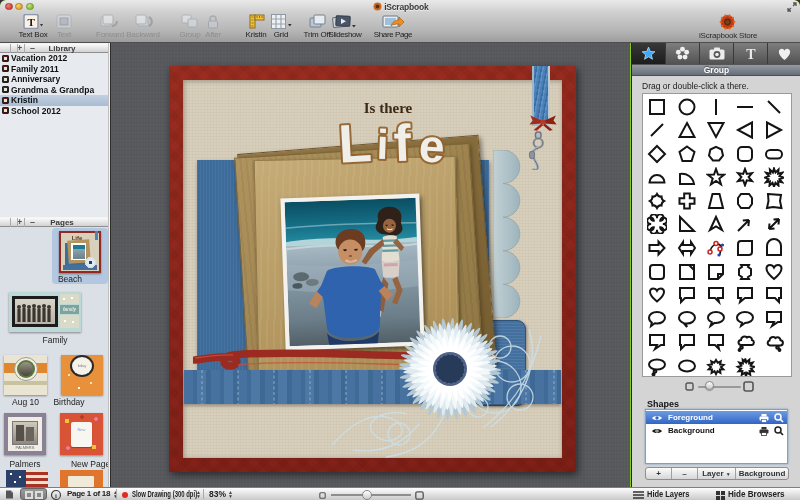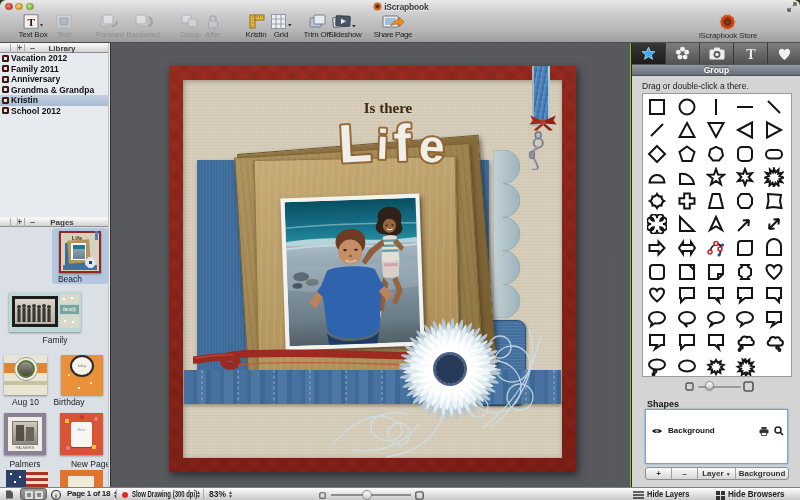--- a/index.html
+++ b/index.html
@@ -736,20 +736,36 @@
           <rect x="1" y="1" width="7" height="7" rx="1.5" fill="none" stroke="#555" stroke-width="1.4"></rect>
         </svg>
  <div class="abs" style="left:66px;top:6.5px;width:43px;height:2px;background:#9a9a9a;border-radius:1px"></div>
  <div class="abs" style="left:73px;top:2px;width:9px;height:9px;border-radius:50%;background:linear-gradient(#fdfdfd,#c8c8c8);border:1px solid #888;box-shadow:0 1px 1px rgba(0,0,0,.3)"></div>
  <svg class="abs" style="left:111px;top:2px" width="11" height="11" viewBox="0 0 11 11">
           <rect x="1" y="1" width="9" height="9" rx="2" fill="none" stroke="#555" stroke-width="1.6"></rect>
         </svg>
 </div>
 <div id="layerslbl">Shapes</div>
 <div id="layersbox">
+ <div class="layrow sel" style="top:1px">
+  <svg class="abs" style="left:5px;top:3px" width="12" height="8" viewBox="0 0 12 8">
+            <path d="M1 4C3 1.2 9 1.2 11 4 9 6.8 3 6.8 1 4Z" fill="#fff"></path>
+            <circle cx="6" cy="4" r="1.7" fill="#3165c4"></circle>
+          </svg>
+  <span style="margin-left:22px">Foreground</span>
+  <svg class="abs" style="left:113px;top:2.5px" width="10" height="9" viewBox="0 0 10 9">
+            <rect x="2.5" y="0" width="5" height="2.5" fill="#fff"></rect>
+            <rect x="0.5" y="2.5" width="9" height="4" rx="1" fill="#fff"></rect>
+            <rect x="2.5" y="5.5" width="5" height="3" fill="#fff" stroke="#3165c4" stroke-width=".7"></rect>
+          </svg>
+  <svg class="abs" style="left:128px;top:2px" width="10" height="10" viewBox="0 0 10 10">
+            <circle cx="4" cy="4" r="3" fill="none" stroke="#fff" stroke-width="1.5"></circle>
+            <path d="M6.2 6.2L9 9" stroke="#fff" stroke-width="1.7"></path>
+          </svg>
+ </div>
  <div class="layrow" style="top:14px">
   <svg class="abs" style="left:5px;top:3px" width="12" height="8" viewBox="0 0 12 8">
             <path d="M1 4C3 1.2 9 1.2 11 4 9 6.8 3 6.8 1 4Z" fill="#1a1a1a"></path>
             <circle cx="6" cy="4" r="1.6" fill="#fff"></circle>
             <circle cx="6" cy="4" r=".8" fill="#1a1a1a"></circle>
           </svg>
   <span style="margin-left:22px">Background</span>
   <svg class="abs" style="left:113px;top:2.5px" width="10" height="9" viewBox="0 0 10 9">
             <rect x="2.5" y="0" width="5" height="2.5" fill="#333"></rect>
             <rect x="0.5" y="2.5" width="9" height="4" rx="1" fill="#333"></rect>

